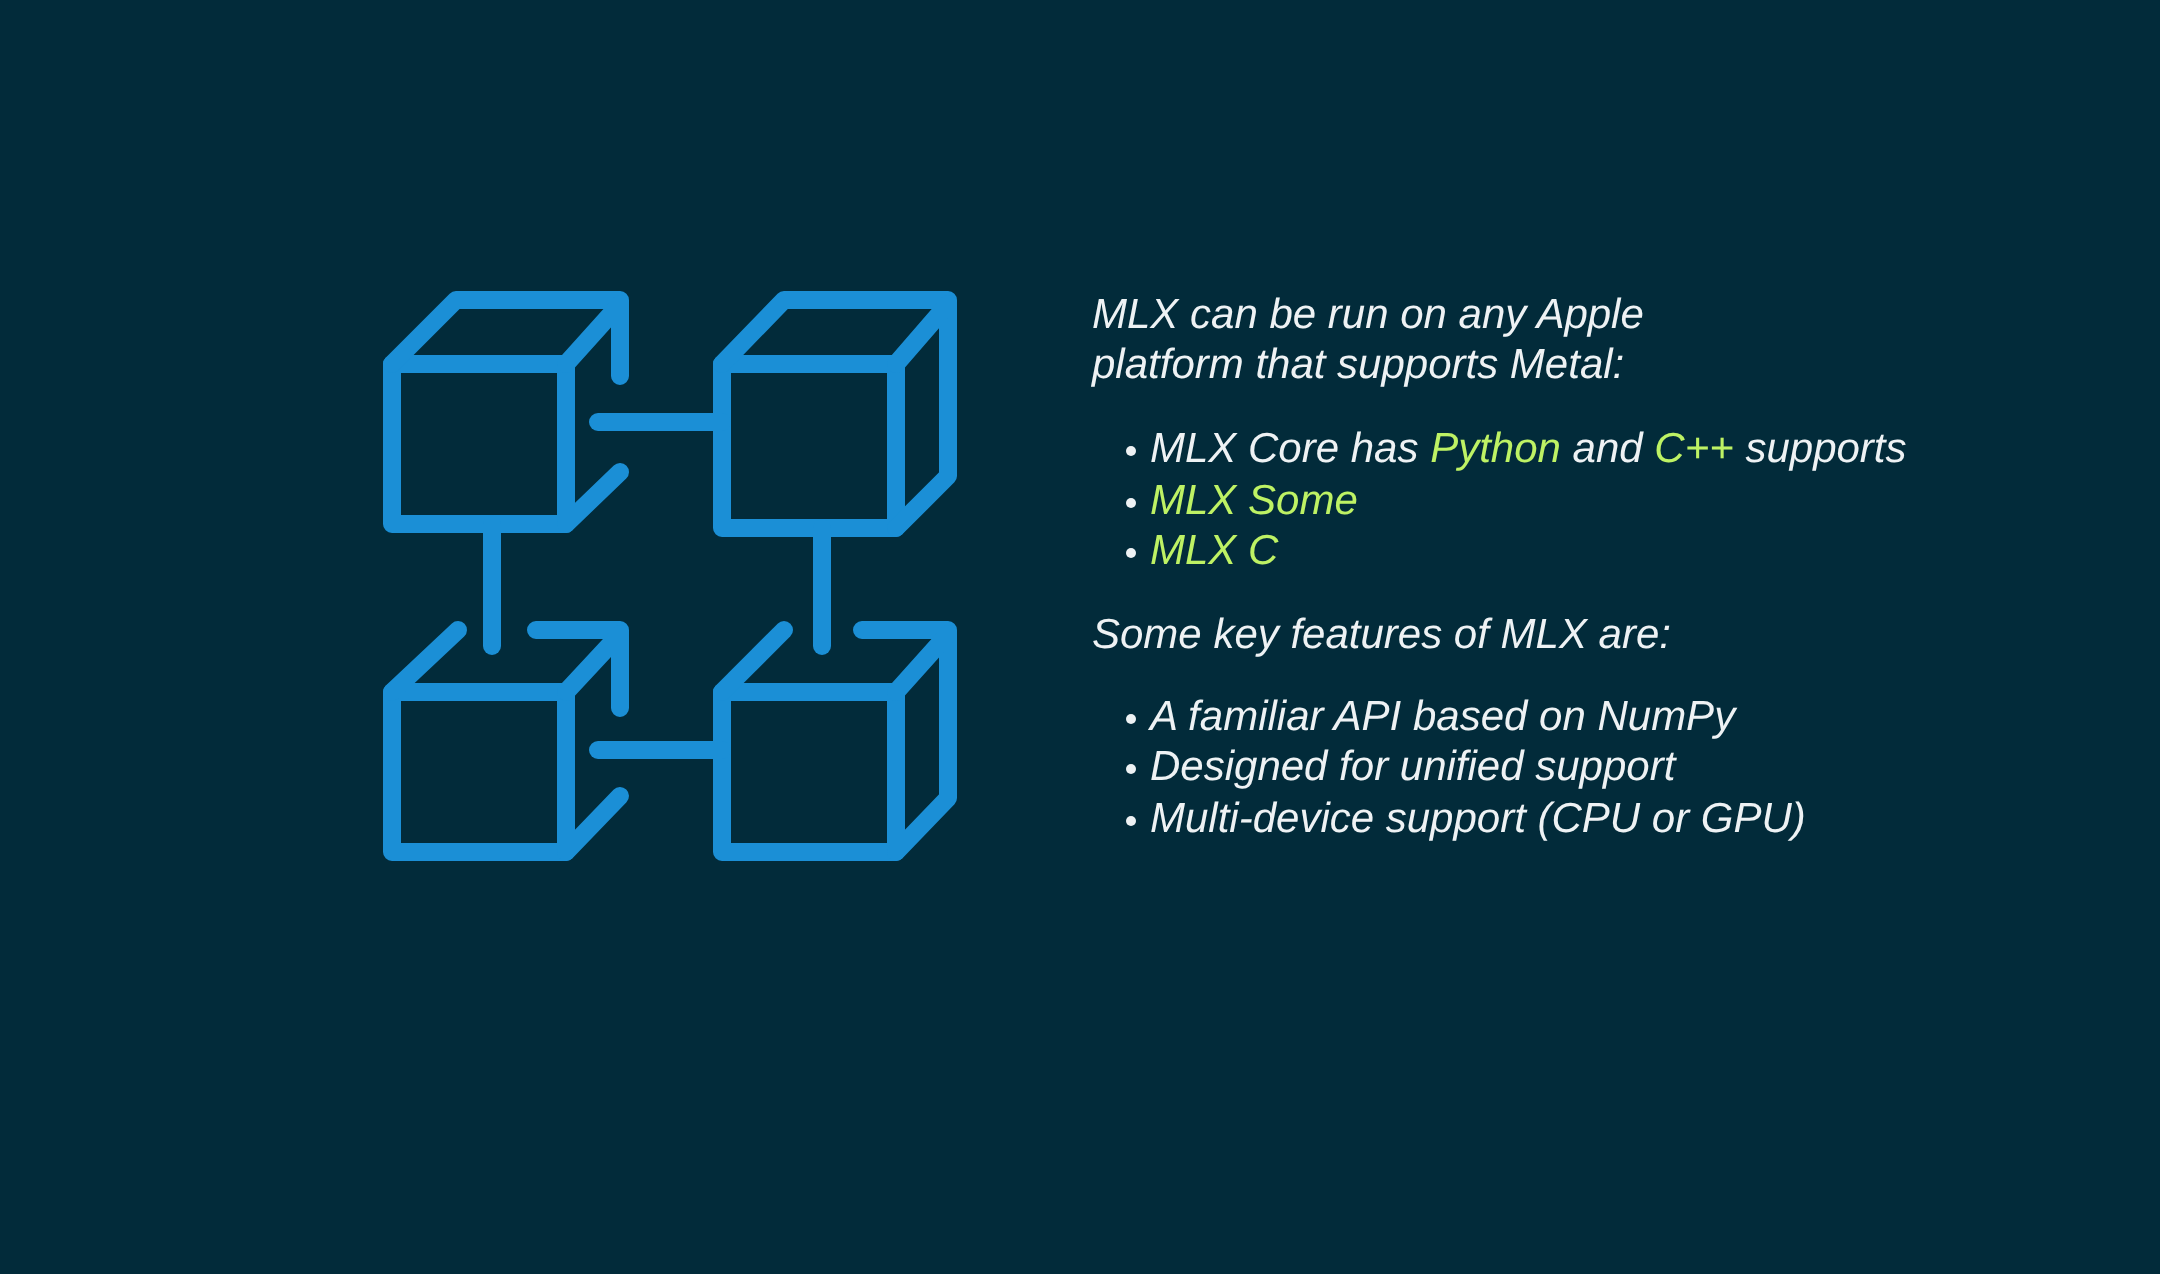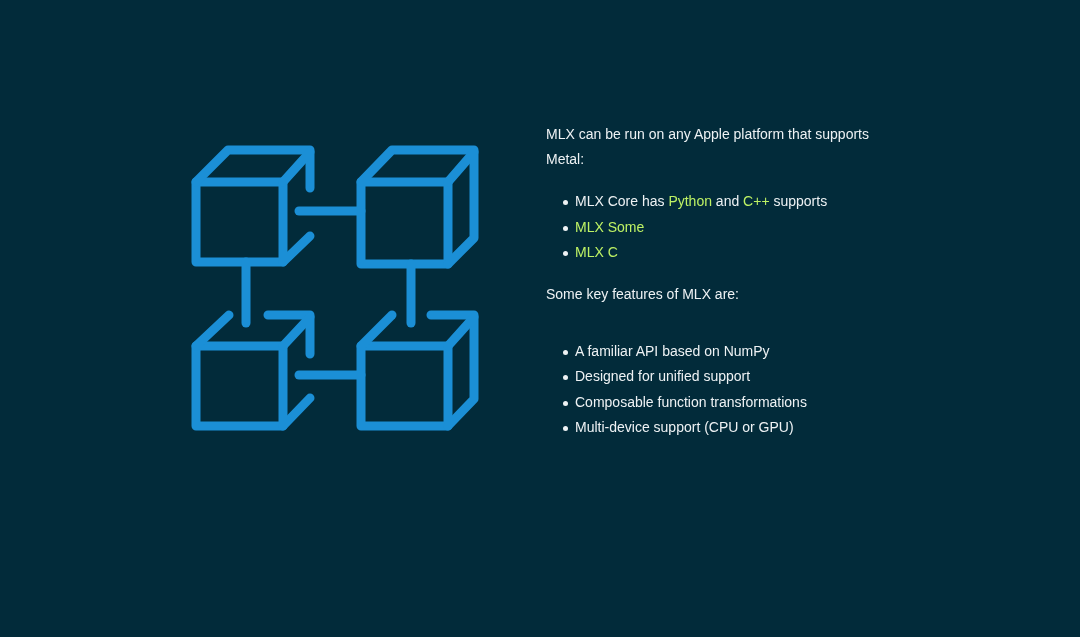--- a/index.html
+++ b/index.html
@@ -21,24 +21,25 @@
     .logo {
       position: absolute;
       left: 180px;
       top: 135px;
       width: 310px;
       height: 310px;
     }
     .content {
       position: absolute;
       left: 546px;
-      top: 122px;
+      top: 145px;
       width: 330px;
-      font-size: 14px;
+      font-size: 21px;
       line-height: 25px;
+      font-style: italic;
     }
     .content p {
       margin: 0;
     }
     .content p.intro {
       margin-bottom: 17px;
     }
     .content ul {
       list-style: none;
       margin: 0 0 16px 0;
@@ -54,21 +55,21 @@
       content: "";
       position: absolute;
       left: 17px;
       top: 11px;
       width: 5px;
       height: 5px;
       border-radius: 50%;
       background: #eef2f4;
     }
     .content p.features-intro {
-      margin-bottom: 32px;
+      margin-bottom: 16px;
     }
     .link {
       color: #bef264;
       text-decoration: none;
       cursor: pointer;
     }
   </style>
 </head>
 <body>
 
@@ -113,17 +114,16 @@
       <li><span>MLX Core has </span><a class="link">Python</a><span> and </span><a class="link">C++</a><span> supports</span></li>
       <li><a class="link">MLX Some</a></li>
       <li><a class="link">MLX C</a></li>
     </ul>
 
     <p class="features-intro">Some key features of MLX are:</p>
 
     <ul>
       <li>A familiar API based on NumPy</li>
       <li>Designed for unified support</li>
-      <li>Composable function transformations</li>
       <li>Multi-device support (CPU or GPU)</li>
     </ul>
   </div>
 </div>
 
 </body></html>

